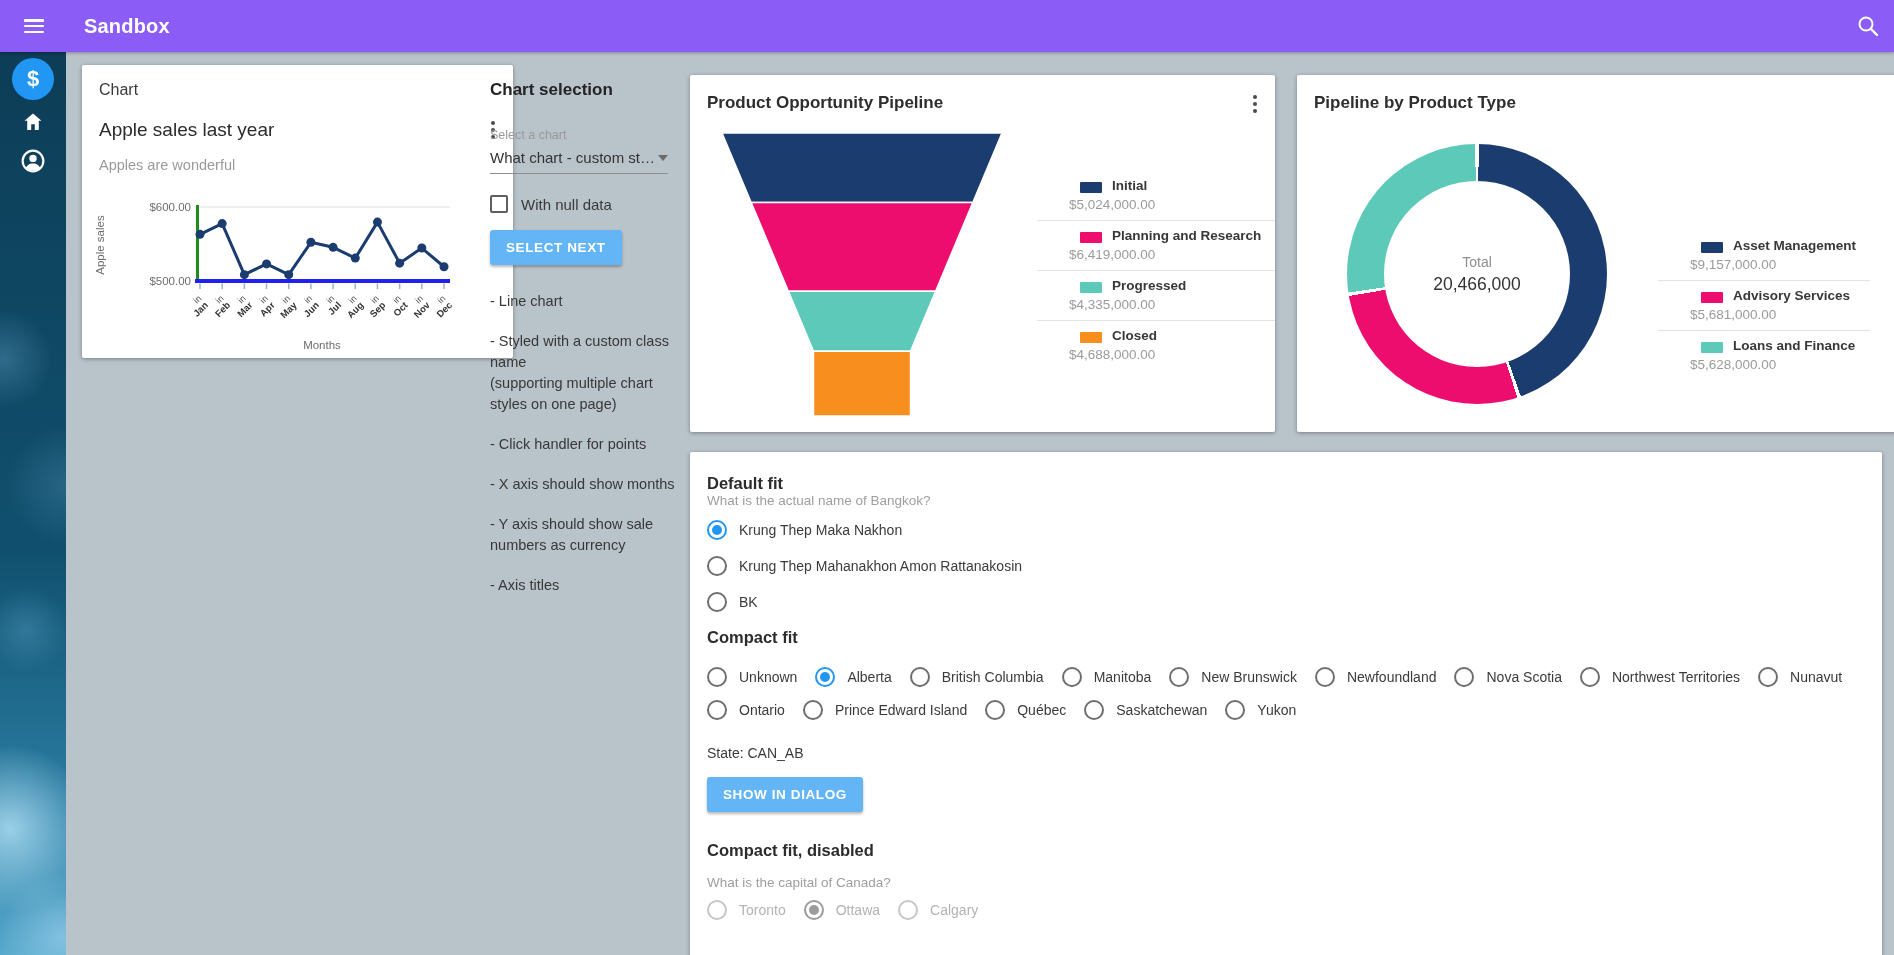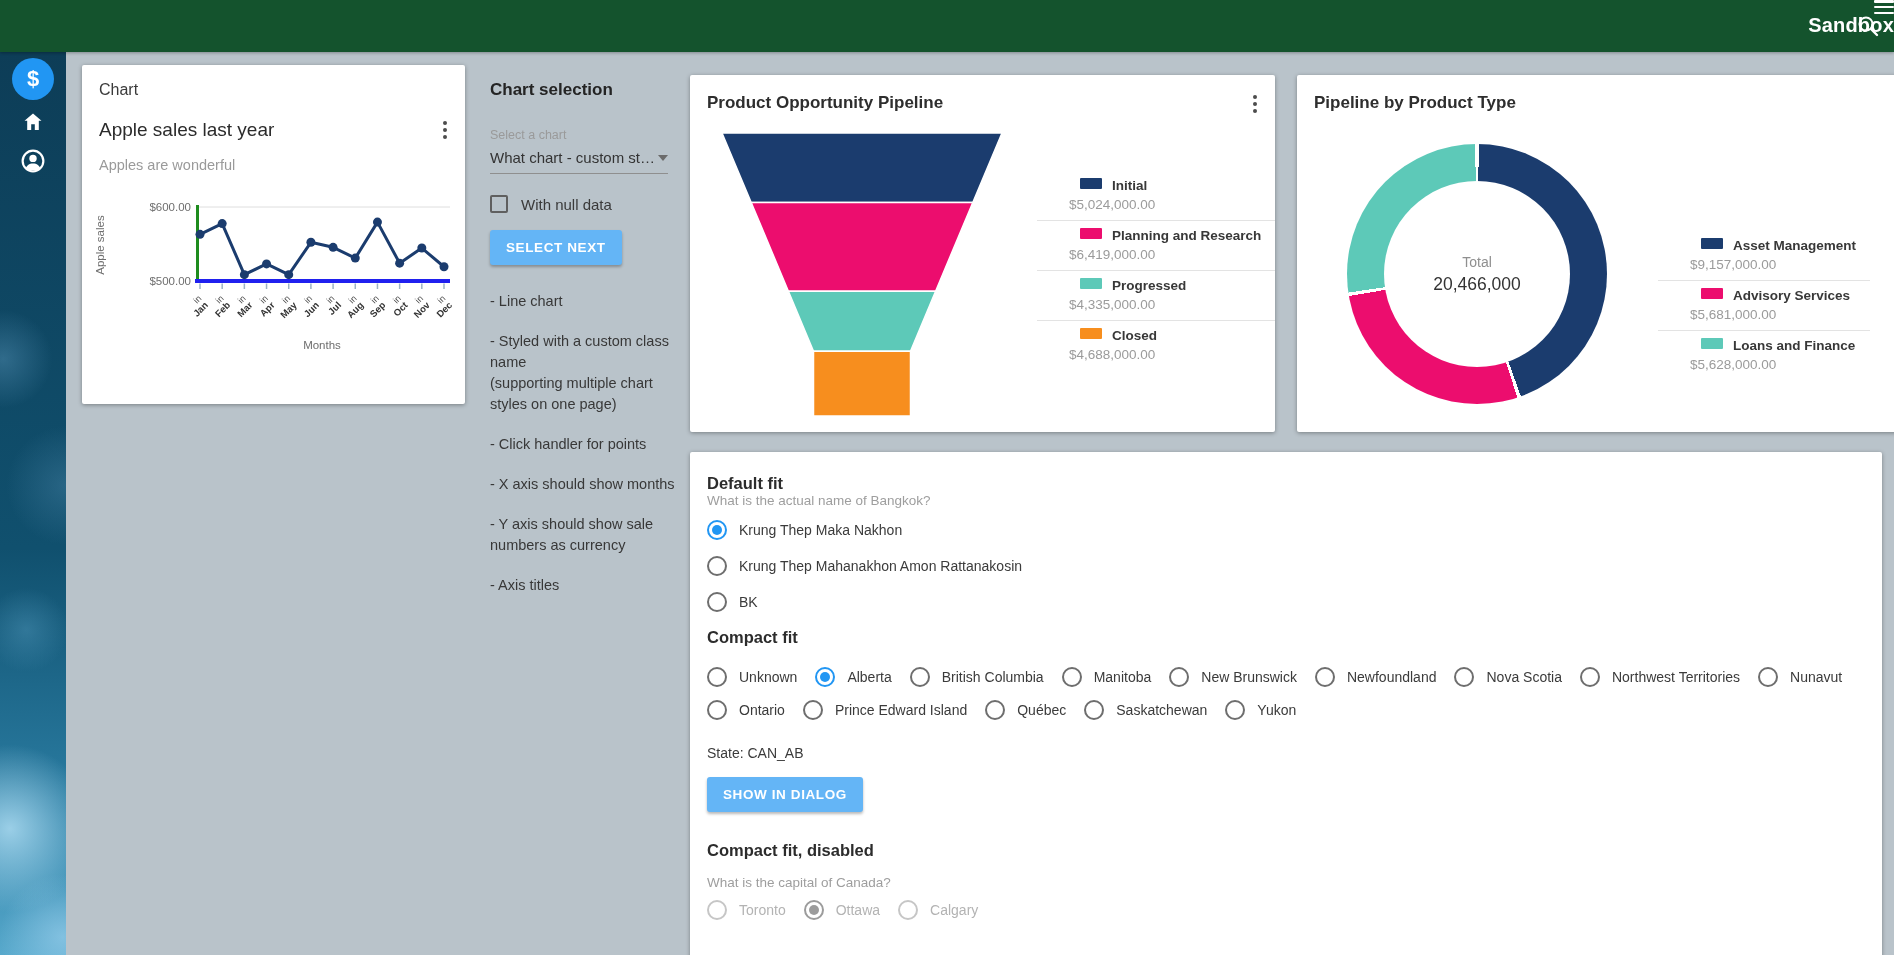--- a/index.html
+++ b/index.html
@@ -1,21 +1,21 @@
 <!DOCTYPE html>
 <html><head>
 <meta charset="utf-8">
 <style>
   html,body{margin:0;padding:0;}
   body{width:1894px;height:955px;overflow:hidden;font-family:"Liberation Sans",sans-serif;background:#b9c3ca;}
   #app{position:relative;width:1894px;height:955px;}
 
   
-  .topbar{position:absolute;left:0;top:0;width:1894px;height:52px;background:#14532d;z-index:20;
-          display:flex;align-items:flex-end;box-shadow:0 1px 3px rgba(0,0,0,.3);flex-direction:column;}
+  .topbar{position:absolute;left:0;top:0;width:1894px;height:52px;background:#8b5cf6;z-index:20;
+          display:flex;align-items:center;box-shadow:0 1px 3px rgba(0,0,0,.3);}
   .hamburger{width:20px;height:14px;margin-left:24px;display:flex;flex-direction:column;justify-content:space-between;cursor:pointer;}
   .hamburger span{display:block;height:2.5px;background:#fff;border-radius:1px;}
   .topbar-title{color:#fff;font-size:20px;font-weight:700;margin-left:40px;letter-spacing:.2px;}
   .search-btn{position:absolute;right:14px;top:14px;width:24px;height:24px;cursor:pointer;}
 
   
   .sidebar{position:absolute;left:0;top:52px;width:66px;height:903px;z-index:10;
     background:
       radial-gradient(circle 120px at 15% 86%, rgba(173,220,242,.85), rgba(173,220,242,0) 70%),
       radial-gradient(circle 90px at 95% 98%, rgba(150,205,235,.7), rgba(150,205,235,0) 70%),
@@ -29,21 +29,21 @@
 
   
   .main{position:absolute;left:66px;top:52px;width:1828px;height:903px;background:#b9c3ca;overflow:hidden;}
   .card{position:absolute;background:#fff;border-radius:2px;box-shadow:0 1px 4px rgba(0,0,0,.35);}
   .card-label{font-size:16px;font-weight:500;color:#3a3a3a;}
   .card-title{font-size:17px;font-weight:700;color:#2e2e2e;}
   .kebab{position:absolute;right:14px;top:16px;display:flex;flex-direction:column;gap:3px;padding:4px;cursor:pointer;}
   .kebab i{width:4px;height:4px;border-radius:50%;background:#4c4c4c;}
 
   
-  .chart-card{left:16px;top:13px;width:383px;height:339px;}
+  .chart-card{left:16px;top:13px;width:383px;height:293px;padding-left:48px;}
   .c1-label{position:absolute;left:17px;top:16px;}
   .c1-title{position:absolute;left:17px;top:54px;font-size:19px;font-weight:500;color:#2b2b2b;}
   .c1-sub{position:absolute;left:17px;top:92px;font-size:14.5px;color:#9a9a9a;}
   .c1-svg{position:absolute;left:6px;top:120px;}
 
   
   .chartsel{position:absolute;left:424px;top:28px;width:200px;}
   .cs-heading{font-size:17px;font-weight:600;color:#242424;margin-bottom:28px;}
   .cs-select-label{font-size:12.5px;color:#9a9a9a;margin-bottom:7px;}
   .cs-select{width:178px;display:flex;align-items:center;justify-content:space-between;
@@ -60,21 +60,21 @@
   .note{font-size:14.5px;color:#383838;line-height:21px;margin-bottom:19px;white-space:pre-line;width:196px;}
 
   
   .funnel-card{left:624px;top:23px;width:585px;height:357px;}
   .donut-card{left:1231px;top:23px;width:702px;height:357px;}
   .f-title{position:absolute;left:17px;top:18px;}
   .funnel-svg{position:absolute;left:0;top:58px;}
   .legend{position:absolute;}
   .legend-item{padding:7px 0 8px 0;}
   .legend-item + .legend-item{border-top:1px solid #e3e3e3;}
-  .legend-row{display:flex;align-items:flex-start;padding-left:43px;}
+  .legend-row{display:flex;align-items:flex-end;padding-left:43px;}
   .legend-swatch{width:22px;height:11px;border-radius:1px;flex:0 0 auto;}
   .legend-label{margin-left:10px;font-size:13.5px;font-weight:600;color:#383838;}
   .legend-value{margin-left:32px;margin-top:4px;font-size:13.5px;color:#9b9b9b;}
   .funnel-legend{left:347px;top:96px;width:238px;}
   .donut-legend{left:361px;top:120px;width:212px;margin-top:36px;}
   .donut{position:absolute;left:50px;top:69px;width:260px;height:260px;border-radius:50%;}
   .donut-hole{position:absolute;left:37px;top:37px;width:186px;height:186px;border-radius:50%;background:#fff;}
   .donut-center{position:absolute;left:0;top:0;width:100%;height:100%;display:flex;flex-direction:column;
       align-items:center;justify-content:center;}
   .donut-center-label{font-size:14px;color:#8f8f8f;}

